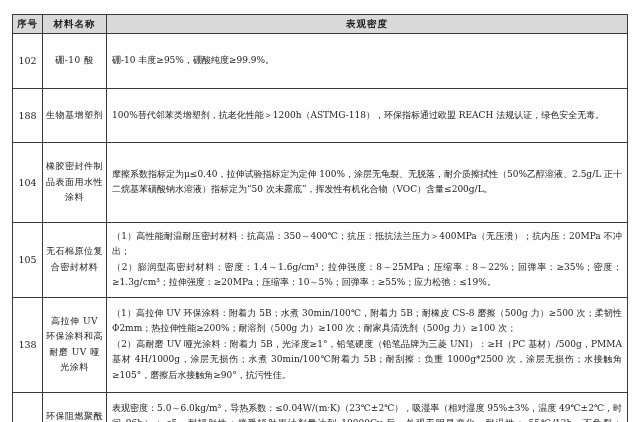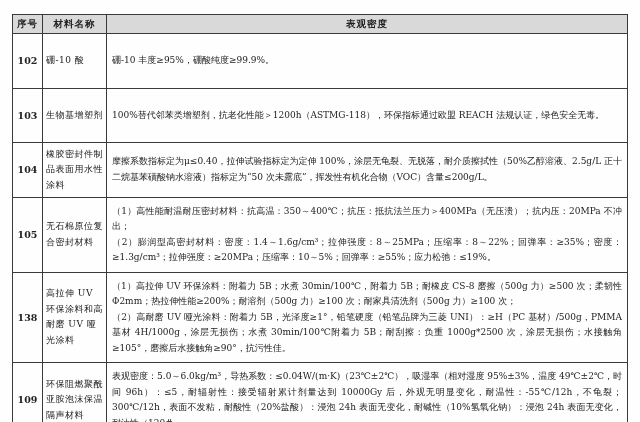--- a/index.html
+++ b/index.html
@@ -43,25 +43,24 @@
   .materials-table td {
     font-size: 9px;
     line-height: 15.5px;
     padding: 6px 5px;
     vertical-align: middle;
   }
   td.col-no {
     text-align: center;
     font-size: 9.5px;
     padding: 19px 1px;
-    font-weight: bold;
   }
   td.col-name {
-    text-align: left;
-    padding: 3px 3px;
+    text-align: center;
+    padding: 16px 3px;
     letter-spacing: 0.5px;
   }
   td.col-perf {
     text-align: justify;
   }
   .para { margin: 0; }
   
   tbody tr:nth-child(1) td { height: 29px; }
   tbody tr:nth-child(2) td { height: 28px; }
   tbody tr:nth-child(3) td { height: 43px; }
@@ -91,21 +90,21 @@
     <td class="col-name">
       <span>硼-10 酸</span>
     </td>
     <td class="col-perf">
             <div class="para">硼-10 丰度≥95%，硼酸纯度≥99.9%。</div>
           </td>
   </tr>
 
   <tr>
     <td class="col-no">
-      <span>103</span>
+      <span>188</span>
     </td>
     <td class="col-name">
       <span>生物基增塑剂</span>
     </td>
     <td class="col-perf">
             <div class="para">100%替代邻苯类增塑剂，抗老化性能＞1200h（ASTMG-118），环保指标通过欧盟 REACH 法规认证，绿色安全无毒。</div>
           </td>
   </tr>
 
   <tr>

